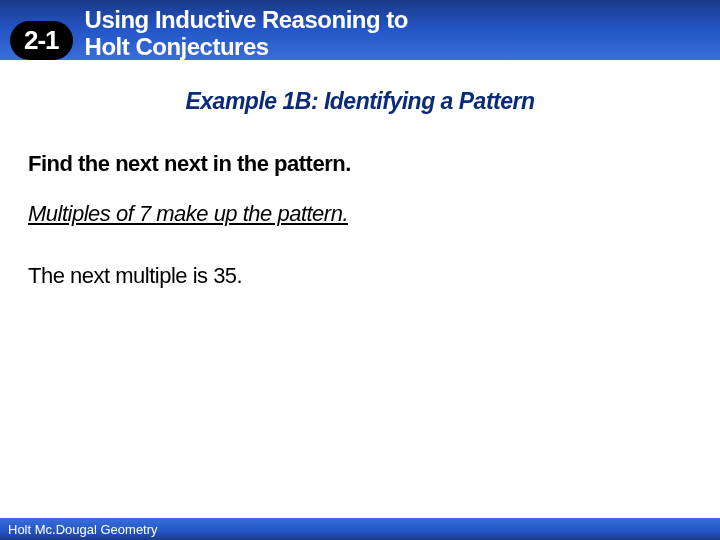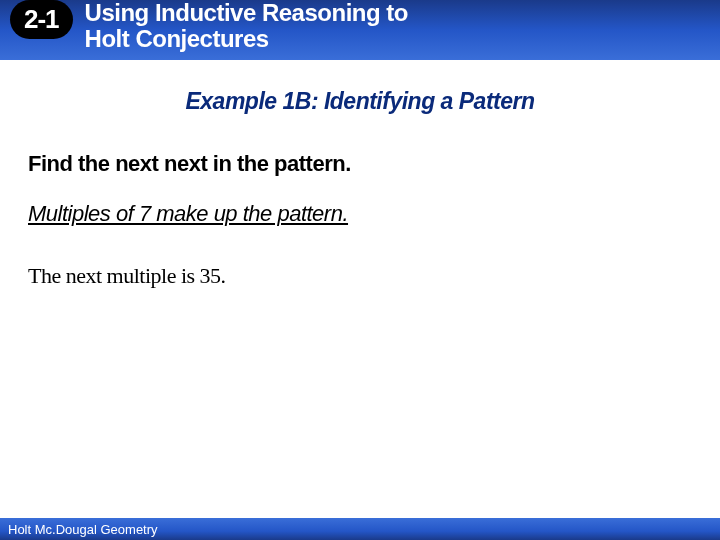--- a/index.html
+++ b/index.html
@@ -9,21 +9,21 @@
     background: #ffffff;
     font-family: Verdana, Arial, sans-serif;
     position: relative;
     overflow: hidden;
   }
   .header {
     width: 100%;
     height: 60px;
     background: linear-gradient(to bottom, #1a3a8a 0%, #2456c7 50%, #3a6ed8 100%);
     display: flex;
-    align-items: flex-start;
+    align-items: flex-end;
   }
   .section-badge {
     background: #000000;
     color: #ffffff;
     font-weight: bold;
     font-size: 26px;
     border-radius: 24px;
     padding: 4px 14px;
     margin-left: 10px;
     font-family: Verdana, sans-serif;
@@ -68,21 +68,21 @@
   .observation {
     font-style: italic;
     font-size: 22px;
     margin-bottom: 36px;
     text-decoration: underline;
     font-family: Verdana, sans-serif;
     letter-spacing: -0.5px;
   }
   .answer {
     font-size: 22px;
-    font-family: Liberation Serif, serif;
+    font-family: Liberation Sans, sans-serif;
     letter-spacing: -0.5px;
   }
   .footer {
     position: absolute;
     bottom: 0;
     left: 0;
     width: 100%;
     height: 22px;
     background: linear-gradient(to bottom, #3a6ed8 0%, #2456c7 60%, #1a3a8a 100%);
     display: flex;

